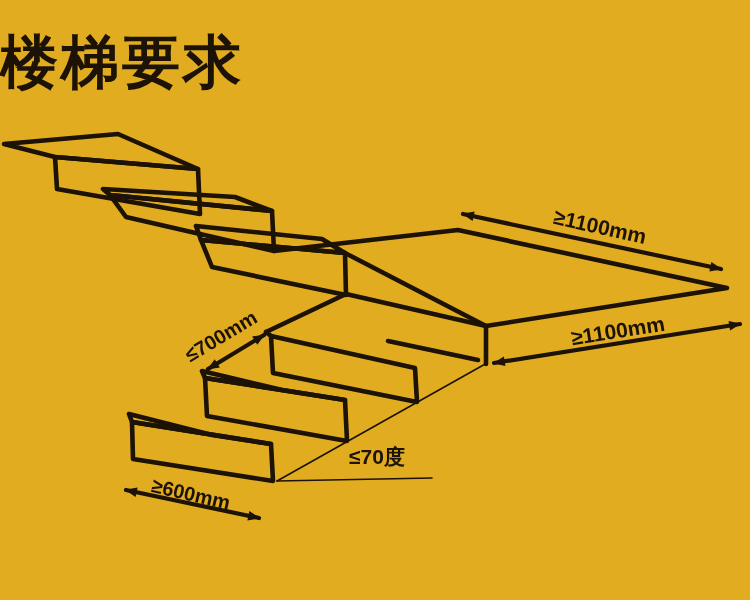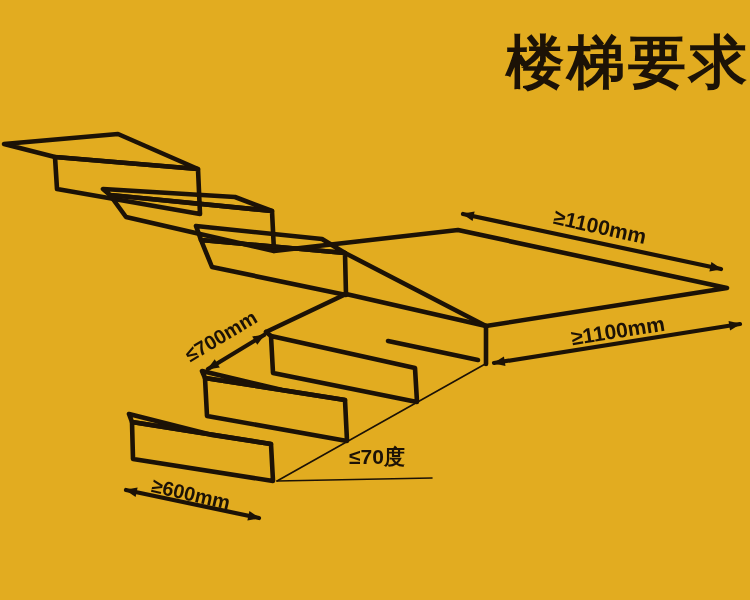--- a/index.html
+++ b/index.html
@@ -4,21 +4,21 @@
 <style>
   html,body{margin:0;padding:0;}
   body{
     width:750px;height:600px;overflow:hidden;
     background:var(--bg,#E2AC20);
     font-family:"Liberation Sans", sans-serif;
   }
   .poster{position:relative;width:750px;height:600px;background:var(--bg,#E2AC20);}
   .title{
     position:absolute;top:24px;left:0;width:750px;
-    text-align:right;
+    text-align:left;
     font-size:58px;font-weight:900;letter-spacing:3px;
     color:var(--ink,#1C1206);
     font-family:"Liberation Sans", sans-serif;
   }
   svg{position:absolute;left:0;top:0;}
   .thick{fill:none;stroke:var(--ink,#1C1206);stroke-width:4.6;stroke-linejoin:round;stroke-linecap:round;}
   .thin{fill:none;stroke:var(--ink,#1C1206);stroke-width:1.6;stroke-linecap:round;}
   .arrow{fill:none;stroke:var(--ink,#1C1206);stroke-width:4.2;stroke-linecap:round;}
   .dim-label{
     fill:var(--ink,#1C1206);

